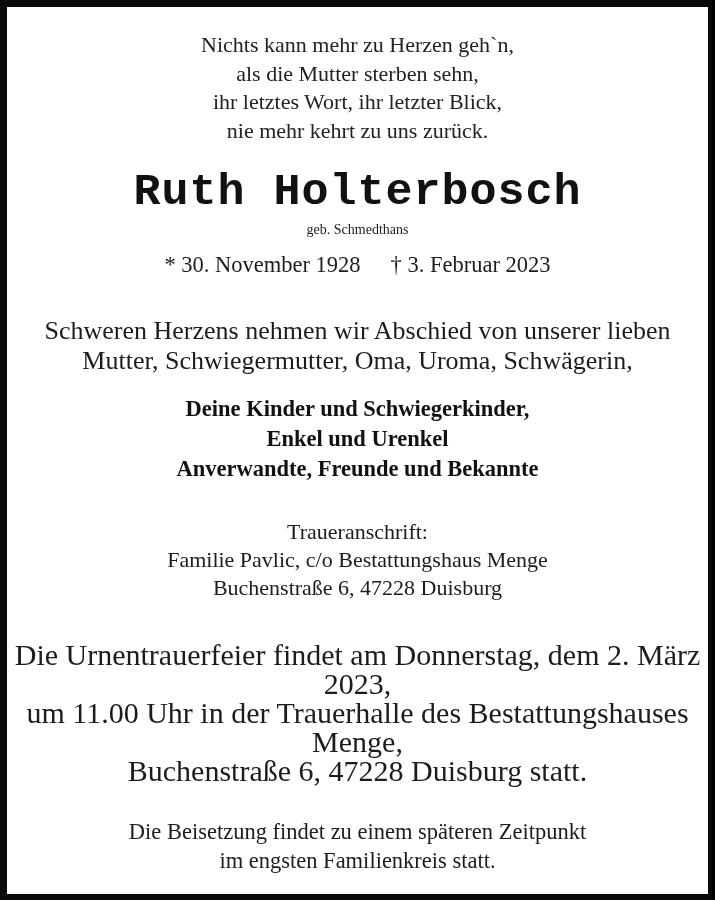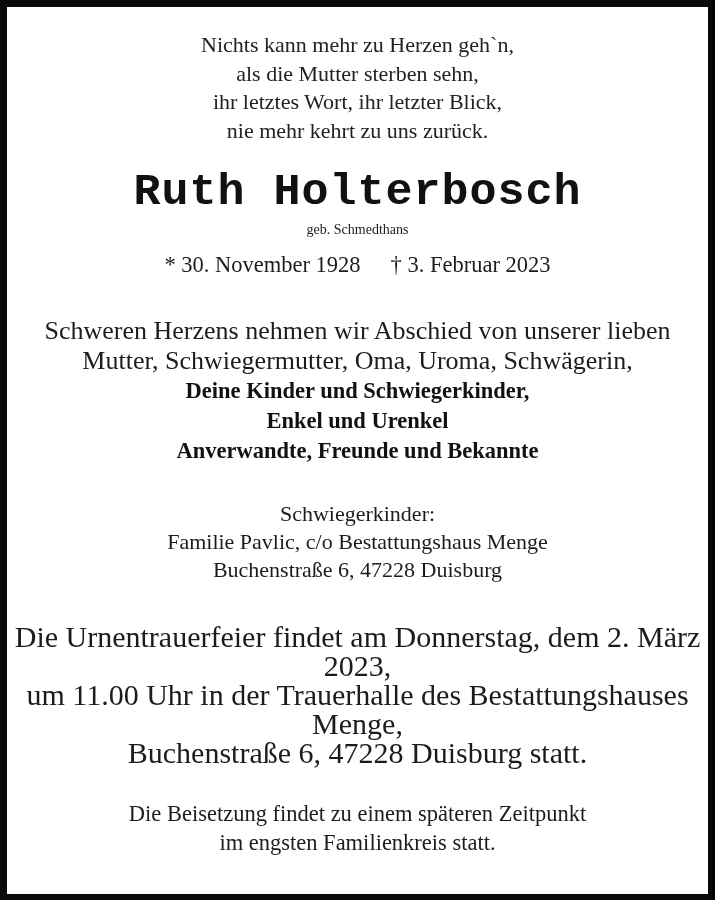--- a/index.html
+++ b/index.html
@@ -52,21 +52,21 @@
     margin-top: 37px;
     font-size: 26px;
     line-height: 30px;
   }
   .missing-intro {
     margin-top: 33px;
     font-size: 22.5px;
     line-height: 28px;
   }
   .mourners {
-    margin-top: 0;
+    margin-top: 18px;
     font-size: 22.5px;
     font-weight: bold;
     line-height: 30px;
     color: #111;
   }
   .address {
     margin-top: 34px;
     font-size: 22px;
     line-height: 28px;
   }
@@ -107,21 +107,21 @@
   </div>
 
 
   <div class="mourners">
     <div>Deine Kinder und Schwiegerkinder,</div>
     <div>Enkel und Urenkel</div>
     <div>Anverwandte, Freunde und Bekannte</div>
   </div>
 
   <div class="address">
-    <div>Schwiegerkinder:</div>
+    <div>Traueranschrift:</div>
     <div>Familie Pavlic, c/o Bestattungshaus Menge</div>
     <div>Buchenstraße 6, 47228 Duisburg</div>
   </div>
 
   <div class="service">
     <div>Die Urnentrauerfeier findet am Donnerstag, dem 2. März 2023,</div>
     <div>um 11.00 Uhr in der Trauerhalle des Bestattungshauses Menge,</div>
     <div>Buchenstraße 6, 47228 Duisburg statt.</div>
   </div>
 

